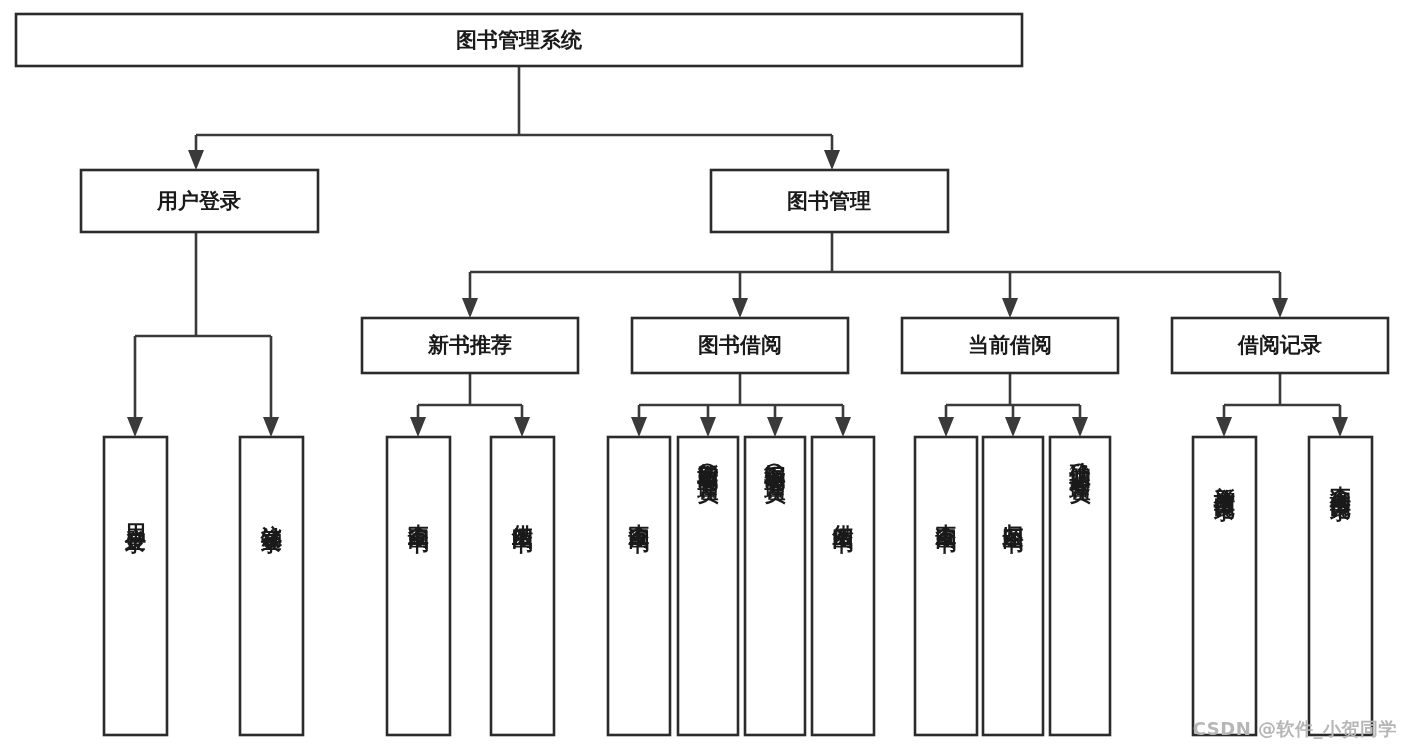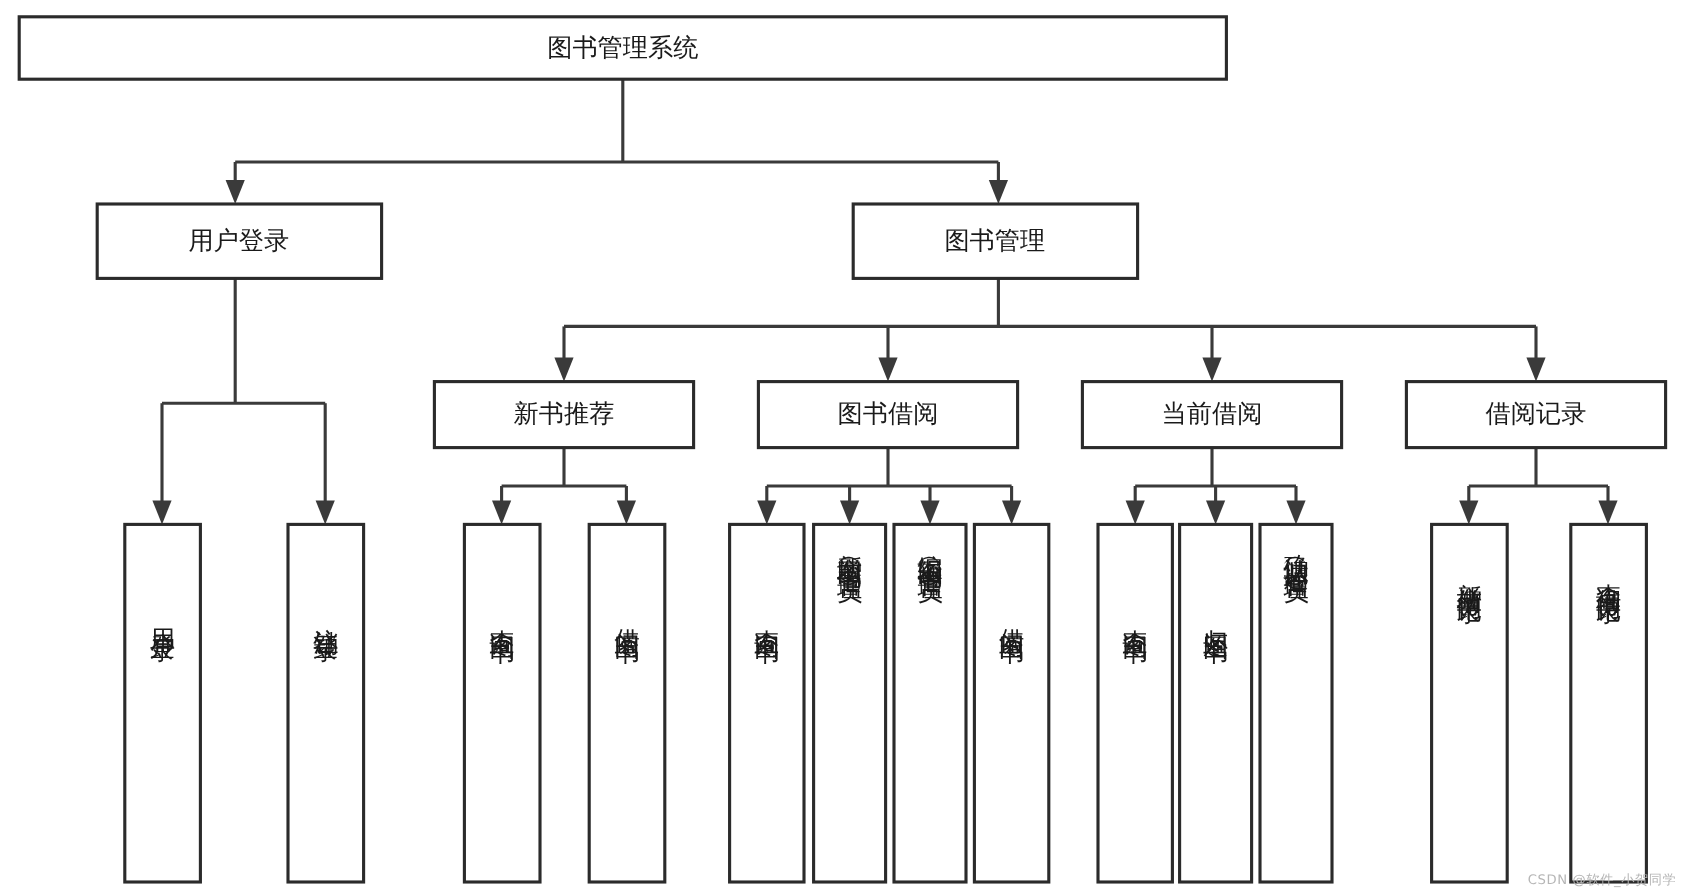--- a/index.html
+++ b/index.html
@@ -10,20 +10,21 @@
   body {
     width: 1405px;
     height: 747px;
     font-family: "DejaVu Sans", "Liberation Sans", sans-serif;
     overflow: hidden;
   }
   #diagram-root {
     position: relative;
     width: 1405px;
     height: 745px;
+    font-weight: bold;
   }
   svg#flowchart {
     position: absolute;
     top: 0;
     left: 0;
     width: 1405px;
     height: 747px;
   }
   .node-box {
     fill: #ffffff;
@@ -61,21 +62,21 @@
     font-size: 21px;
     color: #1a1a1a;
     letter-spacing: 3px;
     white-space: nowrap;
   }
   .watermark {
     position: absolute;
     right: 8px;
     bottom: 4px;
     font-family: "DejaVu Sans", "Liberation Sans", sans-serif;
-    font-size: 11px;
+    font-size: 18px;
     color: #b6b6b6;
     letter-spacing: 0.5px;
     user-select: none;
   }
 </style>
 </head>
 <body>
 
 <div id="diagram-root">
 

